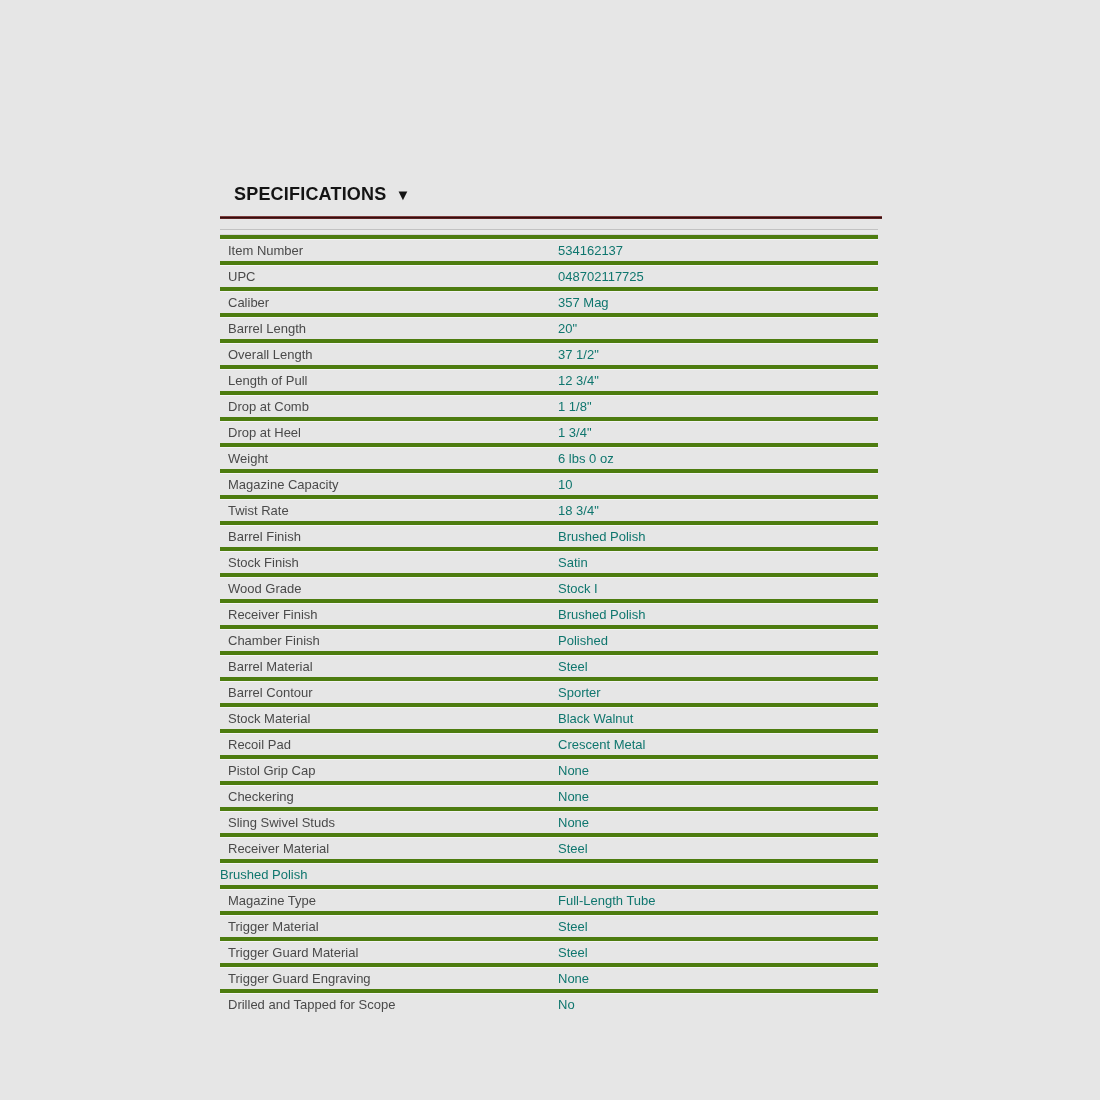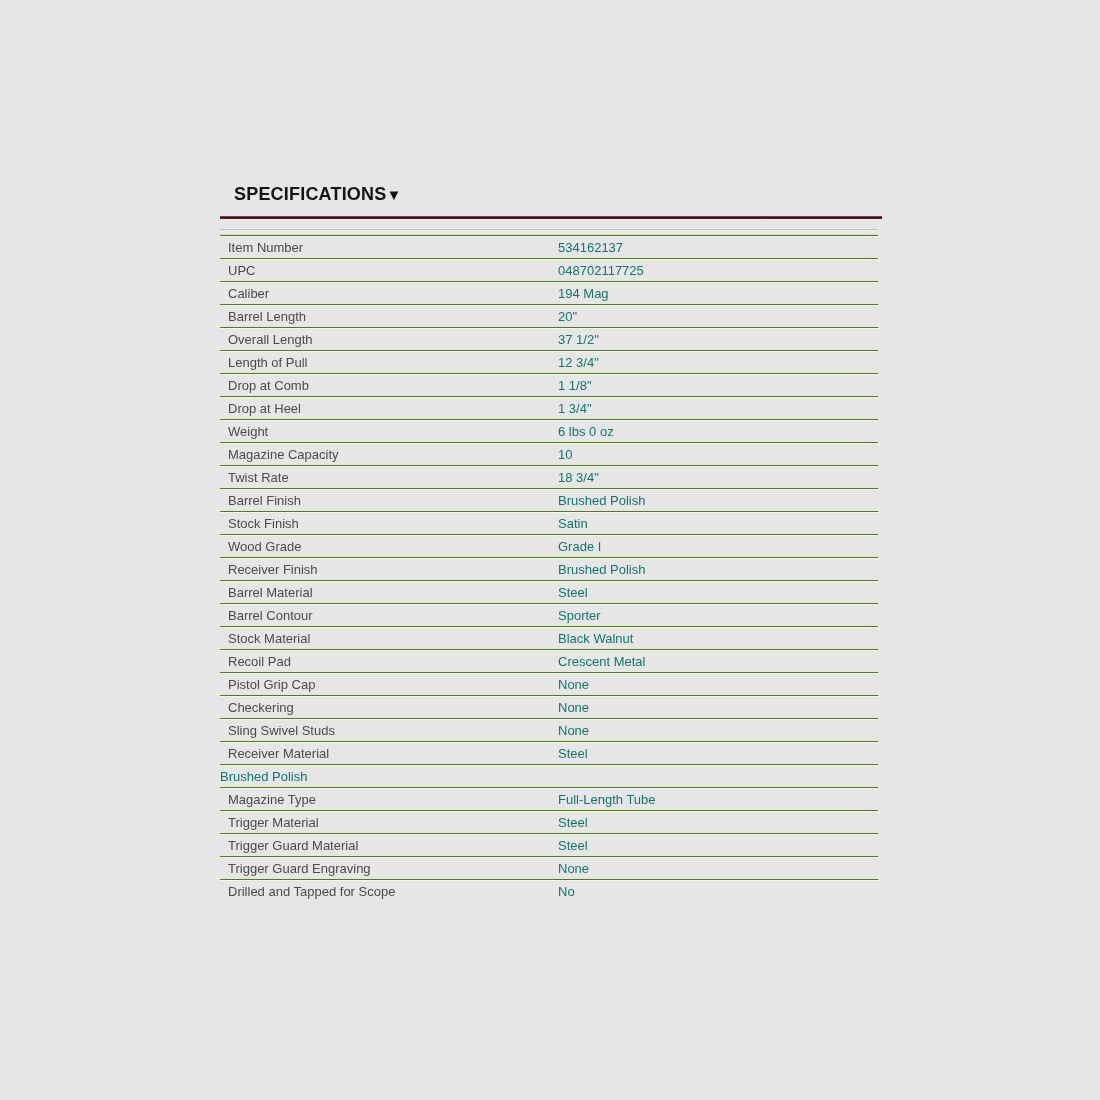--- a/index.html
+++ b/index.html
@@ -18,20 +18,21 @@
   .spec-section {
     position: absolute;
     left: 220px;
     top: 180px;
     width: 662px;
   }
 
   .spec-header {
     display: flex;
     align-items: center;
+    gap: 9px;
     padding-left: 14px;
     height: 28px;
     cursor: pointer;
     user-select: none;
   }
 
   .spec-title {
     font-size: 18px;
     font-weight: bold;
     color: #141414;
@@ -60,21 +61,21 @@
     height: 4px;
     border-top: 1px solid #c2c2c2;
     border-bottom: 1px solid #d6d6d6;
     background: #e9e9e9;
   }
 
   .spec-row {
     display: flex;
     align-items: center;
     height: 22px;
-    border-top: 1px solid #4d7c0f;
+    border-top: 4px solid #4d7c0f;
     box-shadow: inset 0 1px 0 rgba(255, 255, 255, 0.55);
   }
 
   .spec-label {
     flex: 0 0 330px;
     padding-left: 8px;
     font-size: 13px;
     color: #4a4a4a;
     white-space: nowrap;
   }
@@ -104,21 +105,21 @@
   <div class="spec-row">
     <span class="spec-label">Item Number</span>
     <span class="spec-value">534162137</span>
   </div>
       <div class="spec-row">
     <span class="spec-label">UPC</span>
     <span class="spec-value">048702117725</span>
   </div>
       <div class="spec-row">
     <span class="spec-label">Caliber</span>
-    <span class="spec-value">194 Mag</span>
+    <span class="spec-value">357 Mag</span>
   </div>
       <div class="spec-row">
     <span class="spec-label">Barrel Length</span>
     <span class="spec-value">20"</span>
   </div>
       <div class="spec-row">
     <span class="spec-label">Overall Length</span>
     <span class="spec-value">37 1/2"</span>
   </div>
       <div class="spec-row">
@@ -148,27 +149,31 @@
       <div class="spec-row">
     <span class="spec-label">Barrel Finish</span>
     <span class="spec-value">Brushed Polish</span>
   </div>
       <div class="spec-row">
     <span class="spec-label">Stock Finish</span>
     <span class="spec-value">Satin</span>
   </div>
       <div class="spec-row">
     <span class="spec-label">Wood Grade</span>
-    <span class="spec-value">Grade I</span>
+    <span class="spec-value">Stock I</span>
   </div>
       <div class="spec-row">
     <span class="spec-label">Receiver Finish</span>
     <span class="spec-value">Brushed Polish</span>
   </div>
       <div class="spec-row">
+    <span class="spec-label">Chamber Finish</span>
+    <span class="spec-value">Polished</span>
+  </div>
+      <div class="spec-row">
     <span class="spec-label">Barrel Material</span>
     <span class="spec-value">Steel</span>
   </div>
       <div class="spec-row">
     <span class="spec-label">Barrel Contour</span>
     <span class="spec-value">Sporter</span>
   </div>
       <div class="spec-row">
     <span class="spec-label">Stock Material</span>
     <span class="spec-value">Black Walnut</span>

